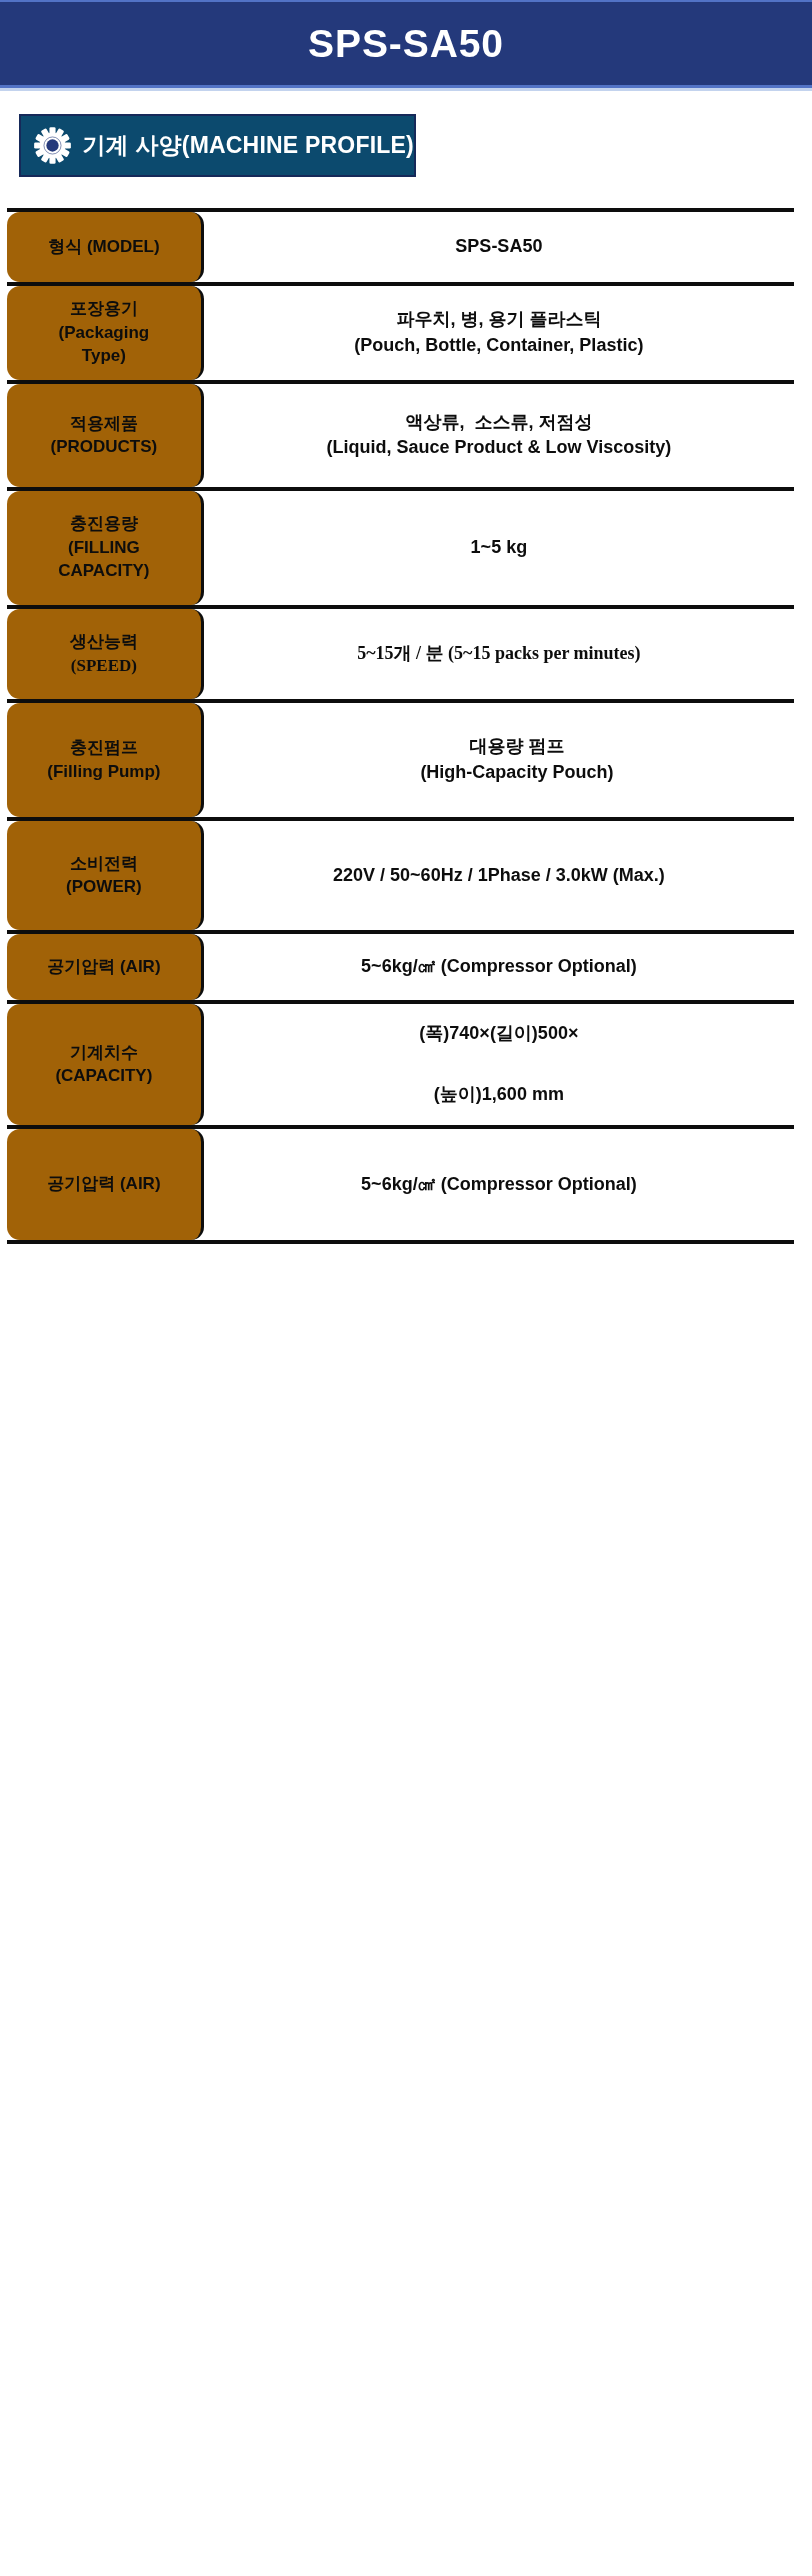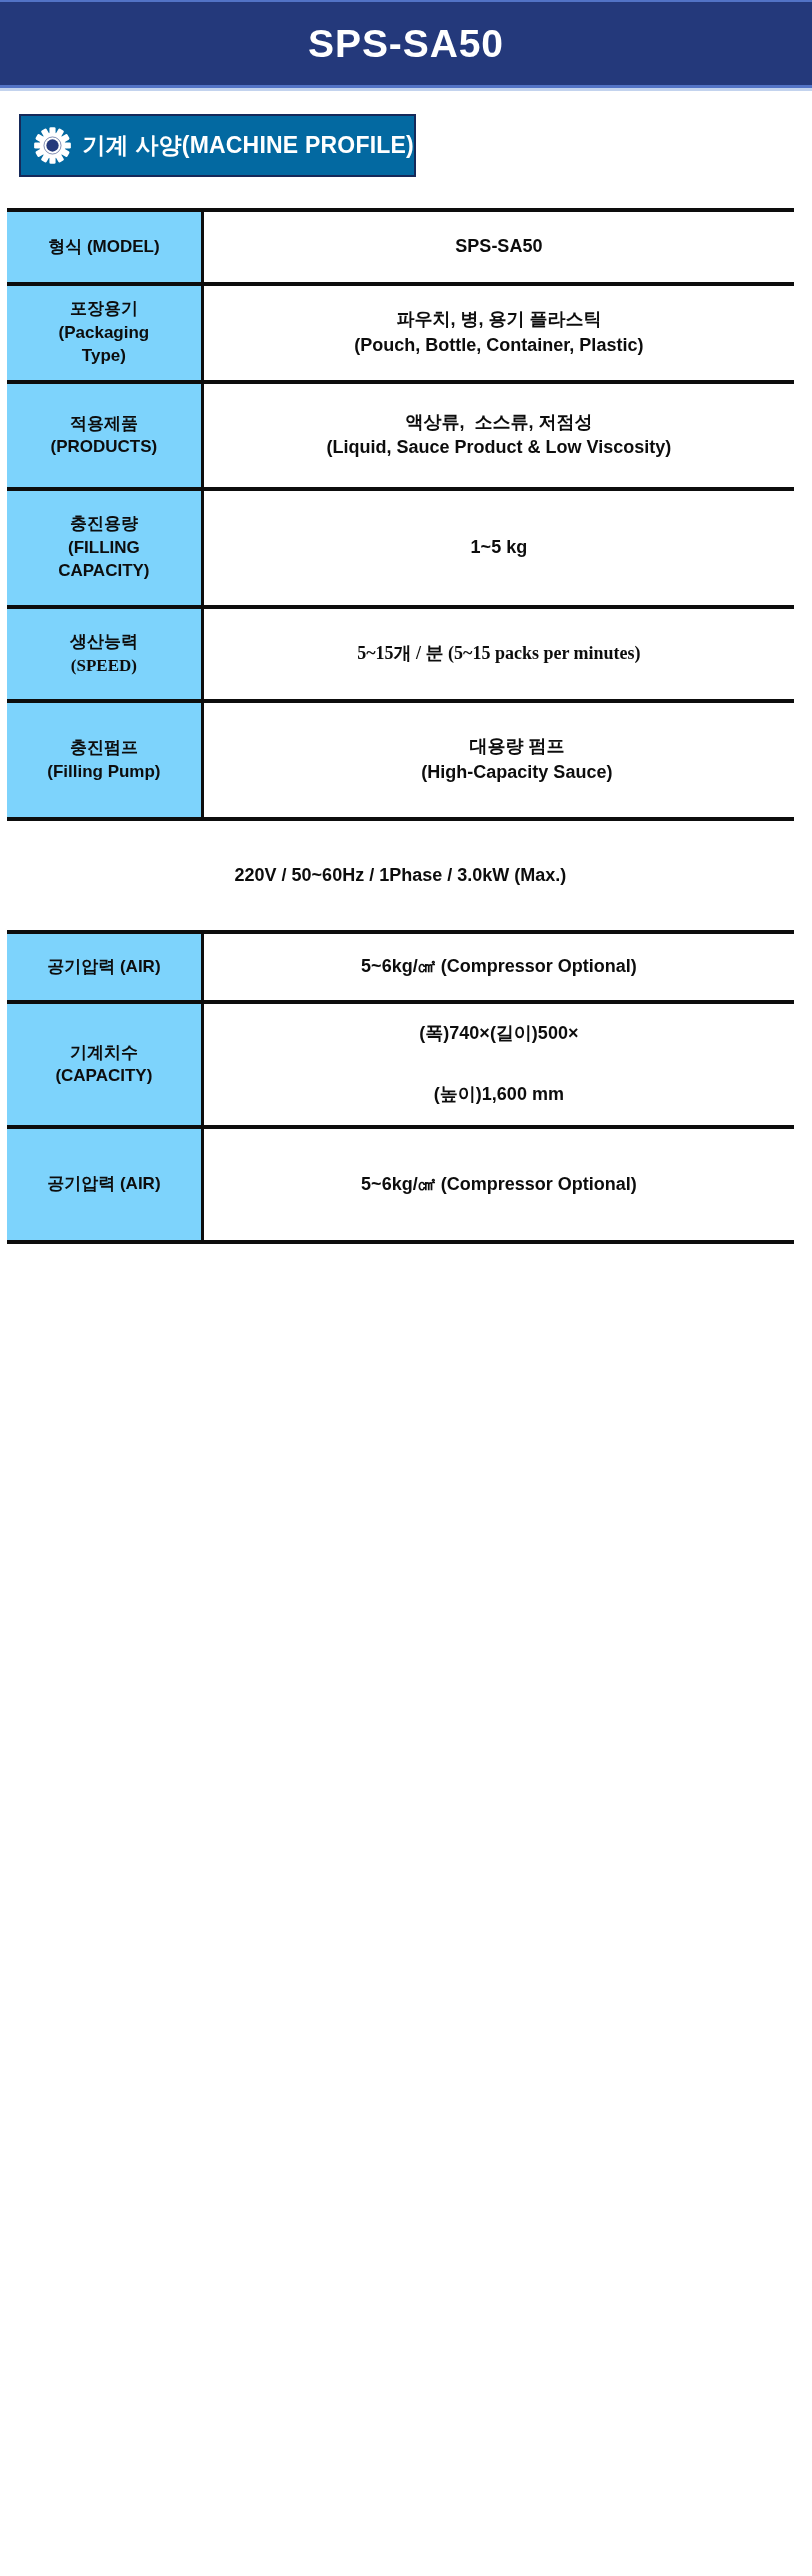--- a/index.html
+++ b/index.html
@@ -21,45 +21,45 @@
   }
   .banner-title {
     color: #ffffff; font-size: 39px; letter-spacing: 0.9px;
   }
   .banner-underline { width: 812px; height: 2.6px; background: #C3D3EE; }
 
   
   .section-header {
     margin: 23px 0 0 19px;
     width: 397px; height: 63px;
-    background: #0369a1;
+    background: #0c4a6e;
     border: 2.6px solid #162959;
     display: flex; align-items: center;
     padding-left: 11px;
   }
   .gear { width: 41px; height: 41px; display: inline-flex; flex: 0 0 auto; }
   .section-title {
     color: #ffffff; font-size: 23px; margin-left: 9.4px;
     letter-spacing: 0.2px; white-space: nowrap;
   }
 
   
   .spec-table {
     margin: 31px 0 0 6.9px;
     width: 787px;
     border-top: 4.3px solid #0d0d0d;
   }
   .row { display: flex; border-bottom: 4.3px solid #0d0d0d; }
   .cl {
     width: 197px; flex: 0 0 197px;
-    background: #7dd3fc;
+    background: #a16207;
     border-right: 3.4px solid #0d0d0d;
     display: flex; flex-direction: column;
     align-items: center; justify-content: center;
-    font-size: 17px; line-height: 1.38; text-align: center;
+    font-size: 17px; line-height: 1.38; text-align: center; border-radius: 13px;
   }
   .cv {
     flex: 1;
     background: #ffffff;
     display: flex; flex-direction: column;
     align-items: center; justify-content: center;
     font-size: 18px; line-height: 1.4; text-align: center;
   }
   .line { white-space: pre-wrap; }
 
@@ -165,25 +165,29 @@
     </div>
   </div>
 
   <div class="row r6">
     <div class="cl">
       <div class="line">충진펌프</div>
       <div class="line">(Filling Pump)</div>
     </div>
     <div class="cv">
       <div class="line">대용량 펌프</div>
-      <div class="line">(High-Capacity Sauce)</div>
+      <div class="line">(High-Capacity Pouch)</div>
     </div>
   </div>
 
   <div class="row r7">
+    <div class="cl">
+      <div class="line">소비전력</div>
+      <div class="line">(POWER)</div>
+    </div>
     <div class="cv">
       <div class="line">220V / 50~60Hz / 1Phase / 3.0kW (Max.)</div>
     </div>
   </div>
 
   <div class="row r8">
     <div class="cl">
       <div class="line">공기압력 (AIR)</div>
     </div>
     <div class="cv">

